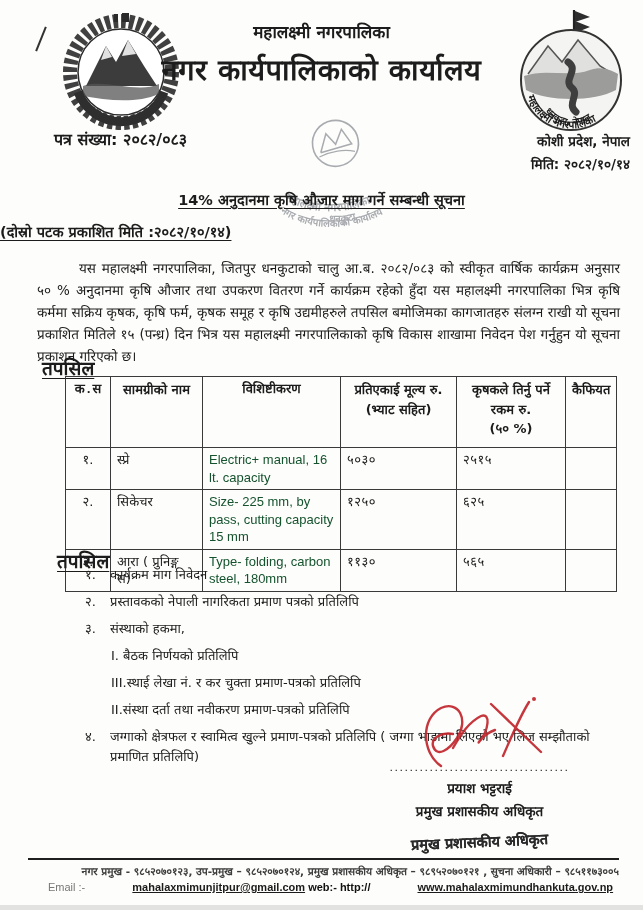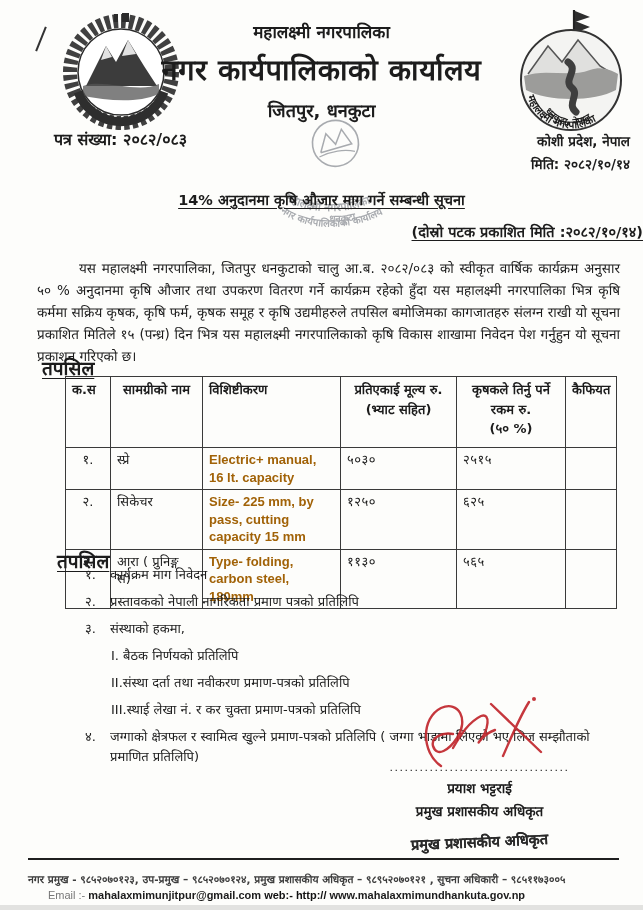--- a/index.html
+++ b/index.html
@@ -23,58 +23,58 @@
   .location{font-size:18px;font-weight:700;margin:0;}
   .letter-no{position:absolute;left:54px;top:128px;font-size:16px;font-weight:700;}
   .right-meta{position:absolute;left:470px;top:130px;width:160px;text-align:right;font-size:13.5px;font-weight:700;line-height:1.7;}
 
   
   .stamp-overlay{position:absolute;left:252px;top:116px;width:176px;height:112px;opacity:.5;transform:rotate(-9deg);pointer-events:none;}
 
   
   .title-line{position:absolute;top:189px;left:0;right:0;text-align:center;font-size:14.5px;font-weight:700;}
   .title-line span,.subtitle-line span{text-decoration:underline;text-underline-offset:3px;}
-  .subtitle-line{position:absolute;top:221px;left:0;right:0;text-align:right;font-size:14.5px;font-weight:700;}
+  .subtitle-line{position:absolute;top:221px;left:0;right:0;text-align:left;font-size:14.5px;font-weight:700;}
 
   .body-para{position:absolute;top:243px;left:37px;width:583px;font-size:13.5px;line-height:1.64;text-align:justify;text-indent:42px;}
 
   .section-label{font-size:19px;font-weight:700;text-decoration:underline;text-underline-offset:3px;}
   .tapasil-1{position:absolute;left:42px;top:355px;}
   .tapasil-2{position:absolute;left:57px;top:548px;}
 
   
   table.items{position:absolute;left:65px;top:376px;border-collapse:collapse;table-layout:fixed;width:551px;}
   table.items th,table.items td{border:1px solid #3a3a3a;padding:3px 6px;vertical-align:top;font-size:13px;}
   table.items th{font-weight:700;white-space:pre-line;text-align:center;height:64px;line-height:1.5;}
-  table.items th.h-left{text-align:left;}
+  table.items th.h-left{text-align:center;font-family:Liberation Mono, monospace;}
   table.items td{height:28px;line-height:1.35;}
   td.col0{text-align:center;}
-  td.col2{font-family:"Liberation Sans",sans-serif;font-size:12px;font-weight:700;color:#a16207;}
+  td.col2{font-family:"Liberation Sans",sans-serif;font-size:12px;font-weight:400;color:#14532d;}
   td.col3,td.col4{padding-left:9px;letter-spacing:.5px;}
 
   
   .checklist{position:absolute;left:85px;top:565px;width:533px;font-size:13px;line-height:1.5;}
   .cl-item{display:flex;gap:9px;margin-bottom:7.5px;}
   .cl-num{flex:0 0 16px;}
   .cl-sub{margin:0 0 7.5px 26px;}
 
   
   .sig-block{position:absolute;left:372px;top:688px;width:215px;text-align:center;}
   .sig-scribble{position:absolute;left:30px;top:2px;width:160px;height:86px;}
   .sig-dots{margin-top:74px;font-size:11px;letter-spacing:1.5px;line-height:1;color:#222;overflow:hidden;white-space:nowrap;}
   .sig-name{font-size:13.5px;font-weight:700;margin-top:6px;}
   .sig-title{font-size:13.5px;font-weight:700;margin-top:5px;}
   .sig-stamp{font-size:14.5px;font-weight:700;margin-top:11px;transform:rotate(-2.5deg);color:#2a2a2a;text-shadow:0 0 .6px #444;}
 
   
   .footer{position:absolute;left:28px;top:858px;width:591px;border-top:2px solid #1f1f1f;padding-top:4px;}
-  .footer-contacts{font-size:10.5px;font-weight:700;color:#3d3d3d;text-align:left;white-space:nowrap;margin-top:8px;}
+  .footer-contacts{font-size:10.5px;font-weight:700;color:#3d3d3d;text-align:right;white-space:nowrap;}
   .footer-web{font-family:"Liberation Sans",sans-serif;font-size:11px;color:#222;margin-top:3px;padding-left:20px;}
   .footer-web .lbl{color:#777;}
-  .footer-web .lnk{font-weight:700;color:#1b1b1b;}
+  .footer-web .lnk{font-weight:700;text-decoration:underline;color:#1b1b1b;margin-left:44px;}
   .footer-web .weblbl{font-weight:700;color:#111;}
 </style>
 </head>
 <body>
 
 <div class="page">
 
   <div class="slash-mark"></div>
 
   <svg class="logo-left" viewBox="0 0 130 124">
@@ -103,21 +103,20 @@
     </text>
     <path id="rlogo-arc2" d="M36,98 A33,33 0 0 0 96,98" fill="none"></path>
     <text font-size="9.5" font-weight="bold" fill="#1d1d1d" font-family="DejaVu Sans, sans-serif">
       <textPath href="#rlogo-arc2" startOffset="8%">धनकुटा, नेपाल</textPath>
     </text>
   </svg>
 
   <div class="header-center">
     <p class="org-name">महालक्ष्मी नगरपालिका</p>
     <p class="office-name">नगर कार्यपालिकाको कार्यालय</p>
-    <p class="location">जितपुर, धनकुटा</p>
   </div>
 
   <div class="letter-no">पत्र संख्या: २०८२/०८३</div>
 
   <div class="right-meta">
     <div>कोशी प्रदेश, नेपाल</div>
     <div>मिति: २०८२/१०/१४</div>
   </div>
 
   <svg class="stamp-overlay" viewBox="0 0 176 112">
@@ -204,22 +203,22 @@
       </div>
       <div class="cl-item">
         <span class="cl-num">२.</span>
         <span class="cl-text">प्रस्तावकको नेपाली नागरिकता प्रमाण पत्रको प्रतिलिपि</span>
       </div>
       <div class="cl-item">
         <span class="cl-num">३.</span>
         <span class="cl-text">संस्थाको हकमा,</span>
       </div>
       <div class="cl-sub">I. बैठक निर्णयको प्रतिलिपि</div>
+      <div class="cl-sub">III.स्थाई लेखा नं. र कर चुक्ता प्रमाण-पत्रको प्रतिलिपि</div>
       <div class="cl-sub">II.संस्था दर्ता तथा नवीकरण प्रमाण-पत्रको प्रतिलिपि</div>
-      <div class="cl-sub">III.स्थाई लेखा नं. र कर चुक्ता प्रमाण-पत्रको प्रतिलिपि</div>
       <div class="cl-item">
         <span class="cl-num">४.</span>
         <span class="cl-text">जग्गाको क्षेत्रफल र स्वामित्व खुल्ने प्रमाण-पत्रको प्रतिलिपि ( जग्गा भाडामा लिएको भए लिज सम्झौताको प्रमाणित प्रतिलिपि)</span>
       </div>
     </div>
 
   <div class="sig-block">
     <svg class="sig-scribble" viewBox="0 0 150 86">
       <g stroke="#c1272d" stroke-width="2.4" fill="none" stroke-linecap="round" opacity="0.92">
         <path d="M34,76 C14,62 14,28 34,18 C52,10 62,30 50,48 C42,60 30,68 26,56 C24,48 34,42 46,44"></path>

